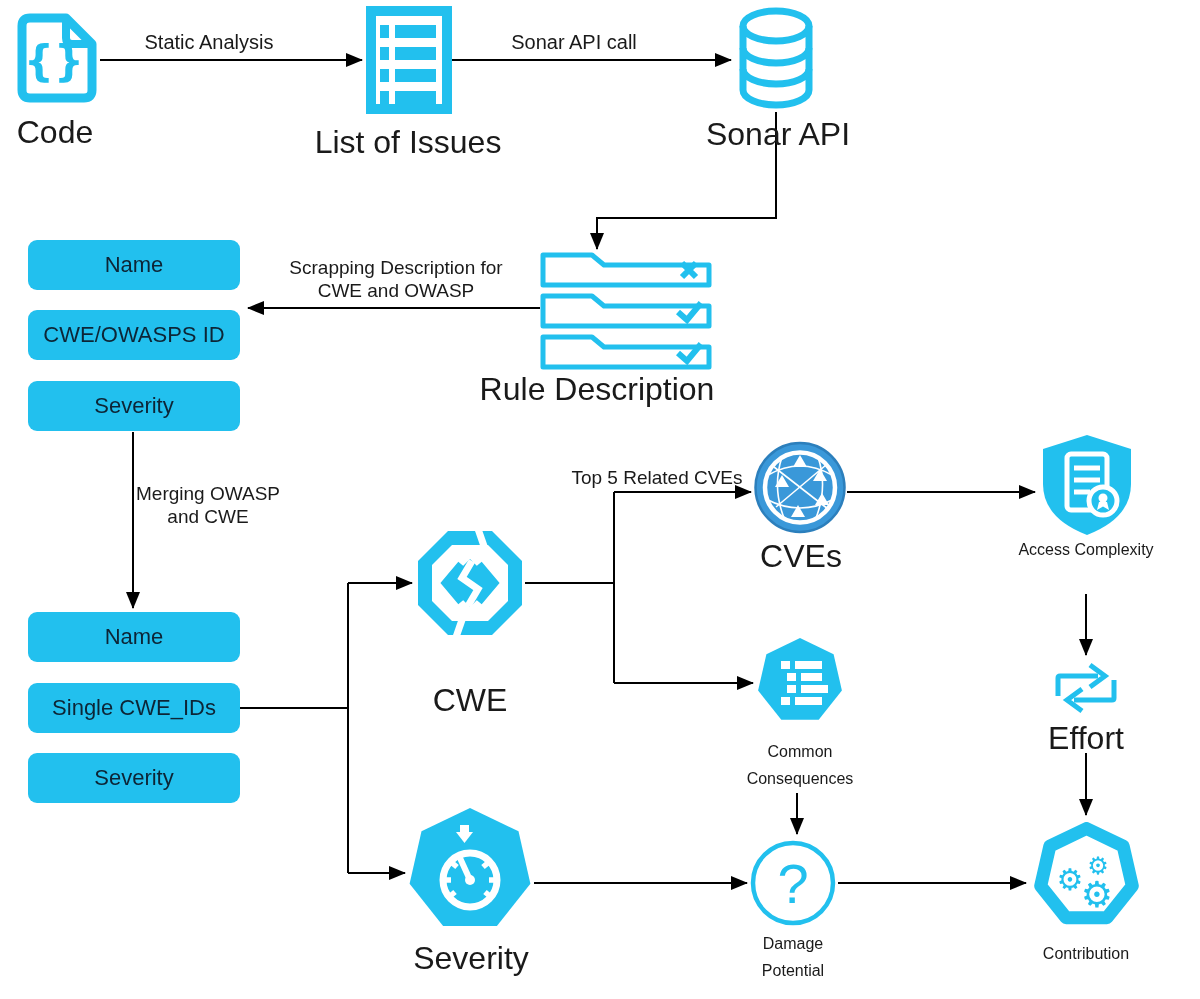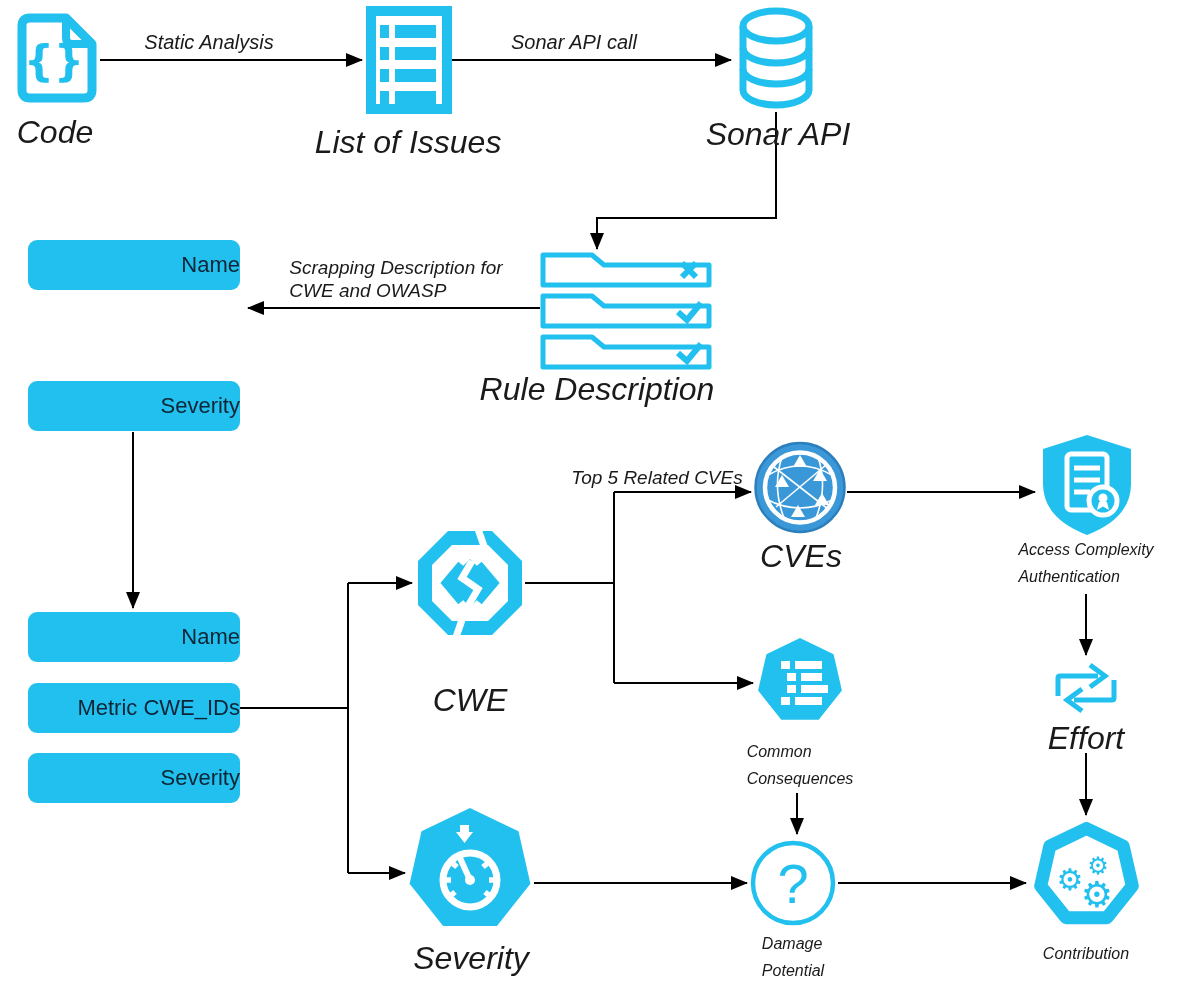--- a/index.html
+++ b/index.html
@@ -1,26 +1,26 @@
 <!DOCTYPE html>
 <html style="--cyan: #22C0EE; --cve-blue: #3A98D9; --cve-blue-border: #2C7FBC; --line: #000000; --box-text: #0D2536; --text: #1A1A1A;"><head>
 <meta charset="utf-8">
 <style>
   html,body{margin:0;padding:0;background:#fff;}
   #canvas{position:relative;width:1200px;height:999px;background:#fff;overflow:hidden;
           font-family:"Liberation Sans",sans-serif;color:var(--text);}
   .abs{position:absolute;}
-  .lbl{position:absolute;transform:translateX(-50%);text-align:left;white-space:nowrap;color:var(--text);font-style:italic;}
+  .lbl{position:absolute;transform:translateX(-50%);text-align:center;white-space:nowrap;color:var(--text);}
   .f20{font-size:20px;}
   .f19{font-size:19px;line-height:23px;}
   .f24{font-size:32px;}
   .f22{font-size:16px;line-height:27px;}
   .lbl span{display:block;}
   .box{position:absolute;left:28px;width:212px;height:50px;border-radius:9px;background:var(--cyan);
-       display:flex;align-items:center;justify-content:flex-end;}
+       display:flex;align-items:center;justify-content:center;}
   .box span{font-size:22px;color:var(--box-text);}
   
   .fc{fill:var(--cyan);} .sc{stroke:var(--cyan);} .fw{fill:#fff;} .sw{stroke:#fff;}
   .fn{fill:none;} .fb{fill:var(--cve-blue);} .sb{stroke:var(--cve-blue-border);}
   .conn{stroke:var(--line);stroke-width:2;fill:none;}
   .arrowfill{fill:var(--line);}
   .glyph{font-family:"DejaVu Sans",sans-serif;}
 </style>
 </head>
 <body>
@@ -105,30 +105,37 @@
   <div class="lbl f19" style="left:396px;top:256px">
     <span>Scrapping Description for</span>
     <span>CWE and OWASP</span>
   </div>
 
   <div class="lbl f24" style="left:597px;top:371px">Rule Description</div>
 
   <div class="box" style="top:240px">
       <span>Name</span>
     </div>
+  <div class="box" style="top:310px">
+      <span>CWE/OWASPS ID</span>
+    </div>
   <div class="box" style="top:381px">
       <span>Severity</span>
     </div>
 
+  <div class="lbl f19" style="left:208px;top:482px">
+    <span>Merging OWASP</span>
+    <span>and CWE</span>
+  </div>
 
   <div class="box" style="top:612px">
       <span>Name</span>
     </div>
   <div class="box" style="top:683px">
-      <span>Metric CWE_IDs</span>
+      <span>Single CWE_IDs</span>
     </div>
   <div class="box" style="top:753px">
       <span>Severity</span>
     </div>
 
   <svg class="abs" style="left:415px;top:528px" width="110" height="110" viewBox="0 0 110 110">
     <polygon class="fc" points="33,3 77,3 107,33 107,77 77,107 33,107 3,77 3,33"></polygon>
     <polygon class="fw" points="37,17 73,17 93,37 93,73 73,93 37,93 17,73 17,37"></polygon>
     <path class="fn sc" stroke-width="7" d="M46,36 L30,55 L46,74"></path>
     <path class="fn sc" stroke-width="7" d="M64,36 L80,55 L64,74"></path>
@@ -169,21 +176,20 @@
       <path d="M34,36 H60"></path>
         <path d="M34,48 H60"></path>
         <path d="M34,60 H50"></path>
     </g>
     <circle class="fc sw" stroke-width="5" cx="63" cy="69" r="14"></circle>
     <circle class="fw" cx="63" cy="66" r="4.5"></circle>
     <path class="fw" d="M59,70 L57,78 L63,74.5 L69,78 L67,70 Z"></path>
   </svg>
   <div class="lbl f22" style="left:1086px;top:536px">
     <span>Access Complexity</span>
-    <span>Authentication</span>
   </div>
 
   <svg class="abs" style="left:1048px;top:660px" width="76" height="56" viewBox="0 0 76 56">
     <g class="fn sc" stroke-width="5">
       <path d="M10,36 V18 Q10,16 12,16 H50"></path>
       <path d="M42,5 L57,16 L42,27"></path>
       <path d="M66,20 V38 Q66,40 64,40 H26"></path>
       <path d="M34,29 L19,40 L34,51"></path>
     </g>
   </svg>

